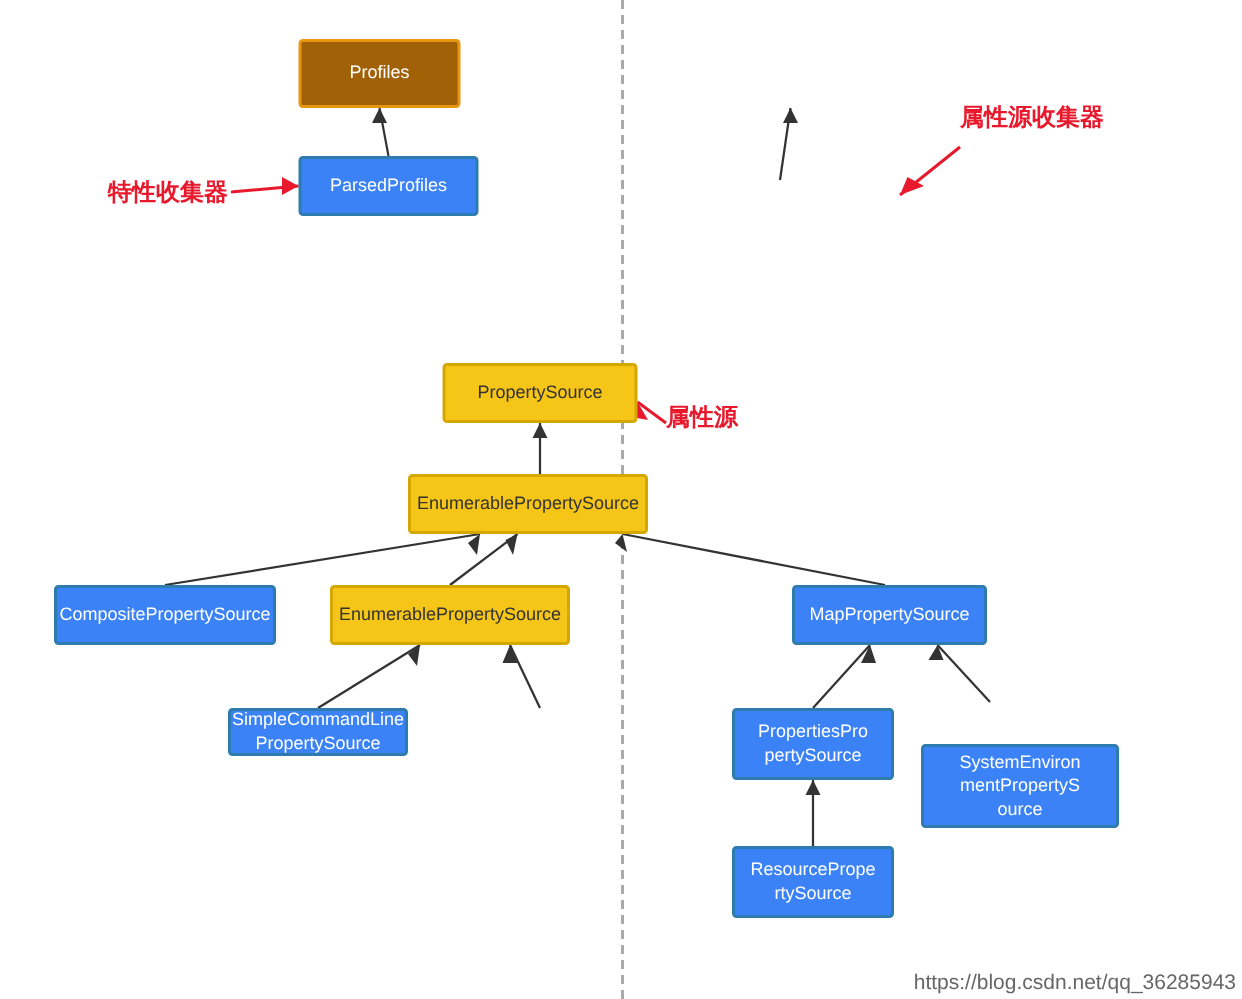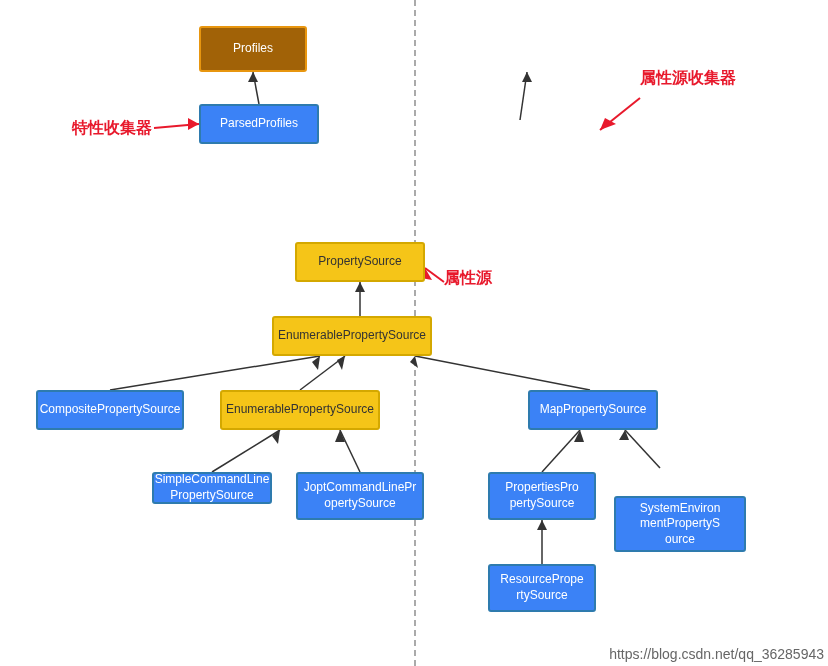--- a/index.html
+++ b/index.html
@@ -174,24 +174,20 @@
 
   <div class="node node-blue" style="left:528px; top:390px; width:130px; height:40px;">
     <span>MapPropertySource</span>
   </div>
 
   <div class="node node-blue" style="left:152px; top:472px; width:120px; height:32px; white-space: pre-line;">
     <span>SimpleCommandLine
 PropertySource</span>
   </div>
 
-  <div class="node node-blue" style="left:296px; top:472px; width:128px; height:48px; white-space: pre-line;">
-    <span>JoptCommandLinePr
-opertySource</span>
-  </div>
 
   <div class="node node-blue" style="left:488px; top:472px; width:108px; height:48px; white-space: pre-line;">
     <span>PropertiesPro
 pertySource</span>
   </div>
 
   <div class="node node-blue" style="left:614px; top:496px; width:132px; height:56px; white-space: pre-line; justify-content: center;">
     <span>SystemEnviron
 mentPropertyS
 ource</span>

